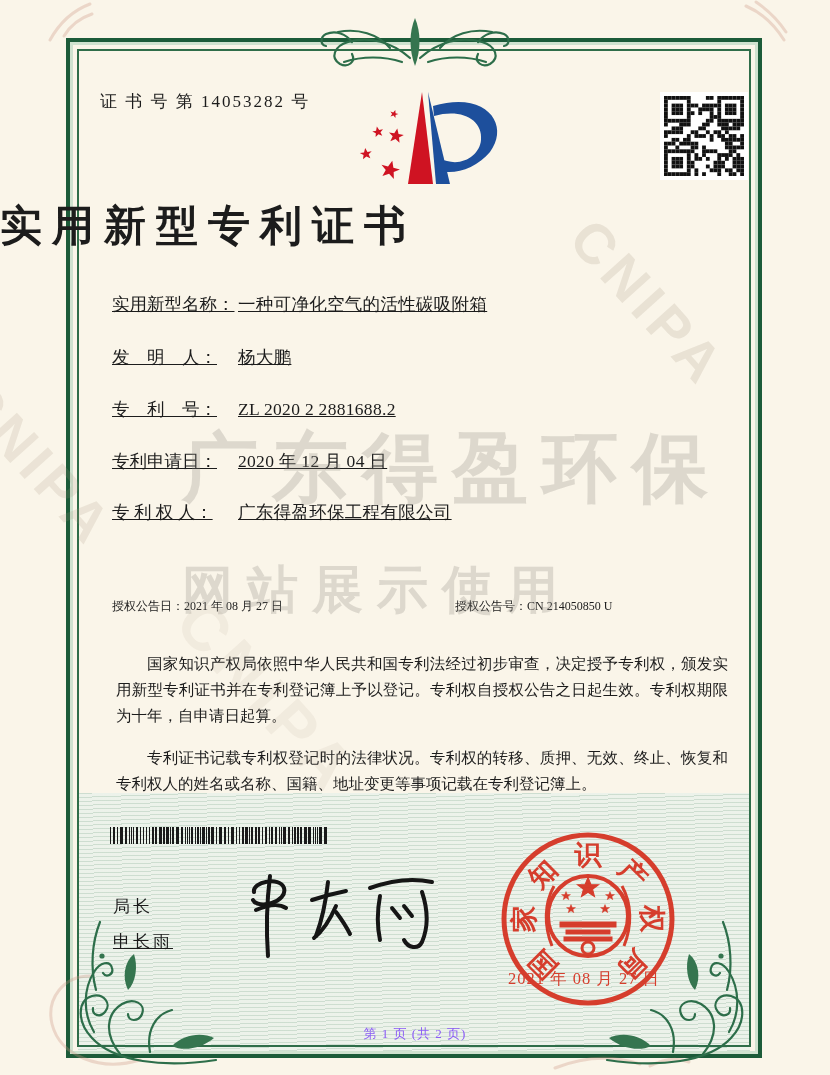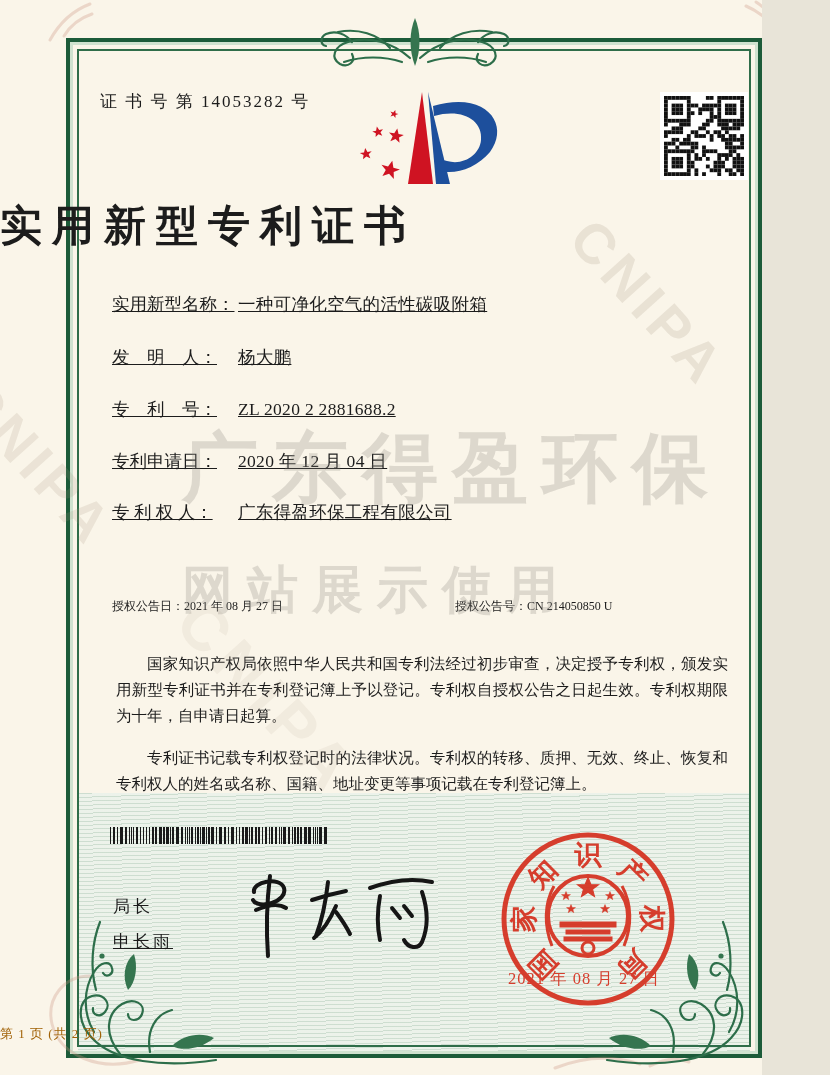--- a/index.html
+++ b/index.html
@@ -1,16 +1,16 @@
 <!DOCTYPE html>
 <html><head>
 <meta charset="utf-8">
 <style>
   html,body{margin:0;padding:0;background:#e8e4d8;}
-  #page{position:relative;width:762px;height:1075px;background:#faf5e9;overflow:hidden;
+  #page{position:relative;width:830px;height:1075px;background:#faf5e9;overflow:hidden;
         font-family:"Liberation Serif","DejaVu Serif",serif;color:#1c1c1c;}
   
   .frame-outer{position:absolute;left:66px;top:38px;width:688px;height:1012px;
                border:4px solid #1c5b39;box-shadow:inset 0 0 0 3px #cfe2cf;z-index:2;pointer-events:none;}
   .frame-inner{position:absolute;left:77px;top:49px;width:670px;height:994px;
                border:2px solid #2f6d49;z-index:2;pointer-events:none;}
   
   .band{position:absolute;left:78px;top:793px;width:672px;height:259px;z-index:1;
         background:
           repeating-linear-gradient(178deg, rgba(120,165,135,0.28) 0 1px, rgba(236,242,234,0.95) 1px 4px),
@@ -33,22 +33,22 @@
   .body-text p{margin:16px;text-indent:2em;}
   
   .barcode{position:absolute;left:110px;top:827px;width:222px;height:17px;z-index:4;}
   .signer-title{position:absolute;left:113px;top:895px;font-size:17px;letter-spacing:3px;z-index:4;
                 font-family:Liberation Mono, monospace;}
   .signer-name{position:absolute;left:113px;top:930px;font-size:17px;letter-spacing:3px;z-index:4;
                font-family:"Liberation Sans","DejaVu Sans",sans-serif;text-decoration:underline;}
   .signature{position:absolute;left:232px;top:866px;width:220px;height:104px;z-index:4;}
   .seal{position:absolute;left:486px;top:826px;width:204px;height:194px;z-index:5;opacity:0.92;}
   .seal-char{font-size:27px;font-weight:bold;fill:#d52f1e;text-anchor:middle;dominant-baseline:central;}
-  .footer{position:absolute;left:0;top:1025px;width:830px;text-align:left;font-size:13px;
-          letter-spacing:1px;color:#a16207;z-index:4;}
+  .footer{position:absolute;left:0;top:1025px;width:830px;text-align:center;font-size:13px;
+          letter-spacing:1px;color:#8b5cf6;z-index:4;}
   
   .wm{position:absolute;pointer-events:none;z-index:6;font-family:"Liberation Sans","DejaVu Sans",sans-serif;}
   .wm-cn1{left:182px;top:418px;font-size:76px;font-weight:bold;letter-spacing:14px;color:rgba(138,136,128,0.26);}
   .wm-cn2{left:182px;top:556px;font-size:51px;font-weight:bold;letter-spacing:14px;color:rgba(138,136,128,0.26);}
   .wm-cnipa-a{left:548px;top:270px;font-size:56px;font-weight:bold;letter-spacing:6px;
               color:rgba(165,152,128,0.20);transform:rotate(48deg);}
   .wm-cnipa-b{left:-64px;top:430px;font-size:56px;font-weight:bold;letter-spacing:6px;
               color:rgba(165,152,128,0.18);transform:rotate(48deg);}
   .wm-cnipa-c{left:150px;top:660px;font-size:64px;font-weight:bold;letter-spacing:8px;
               color:rgba(165,152,128,0.10);transform:rotate(48deg);}

